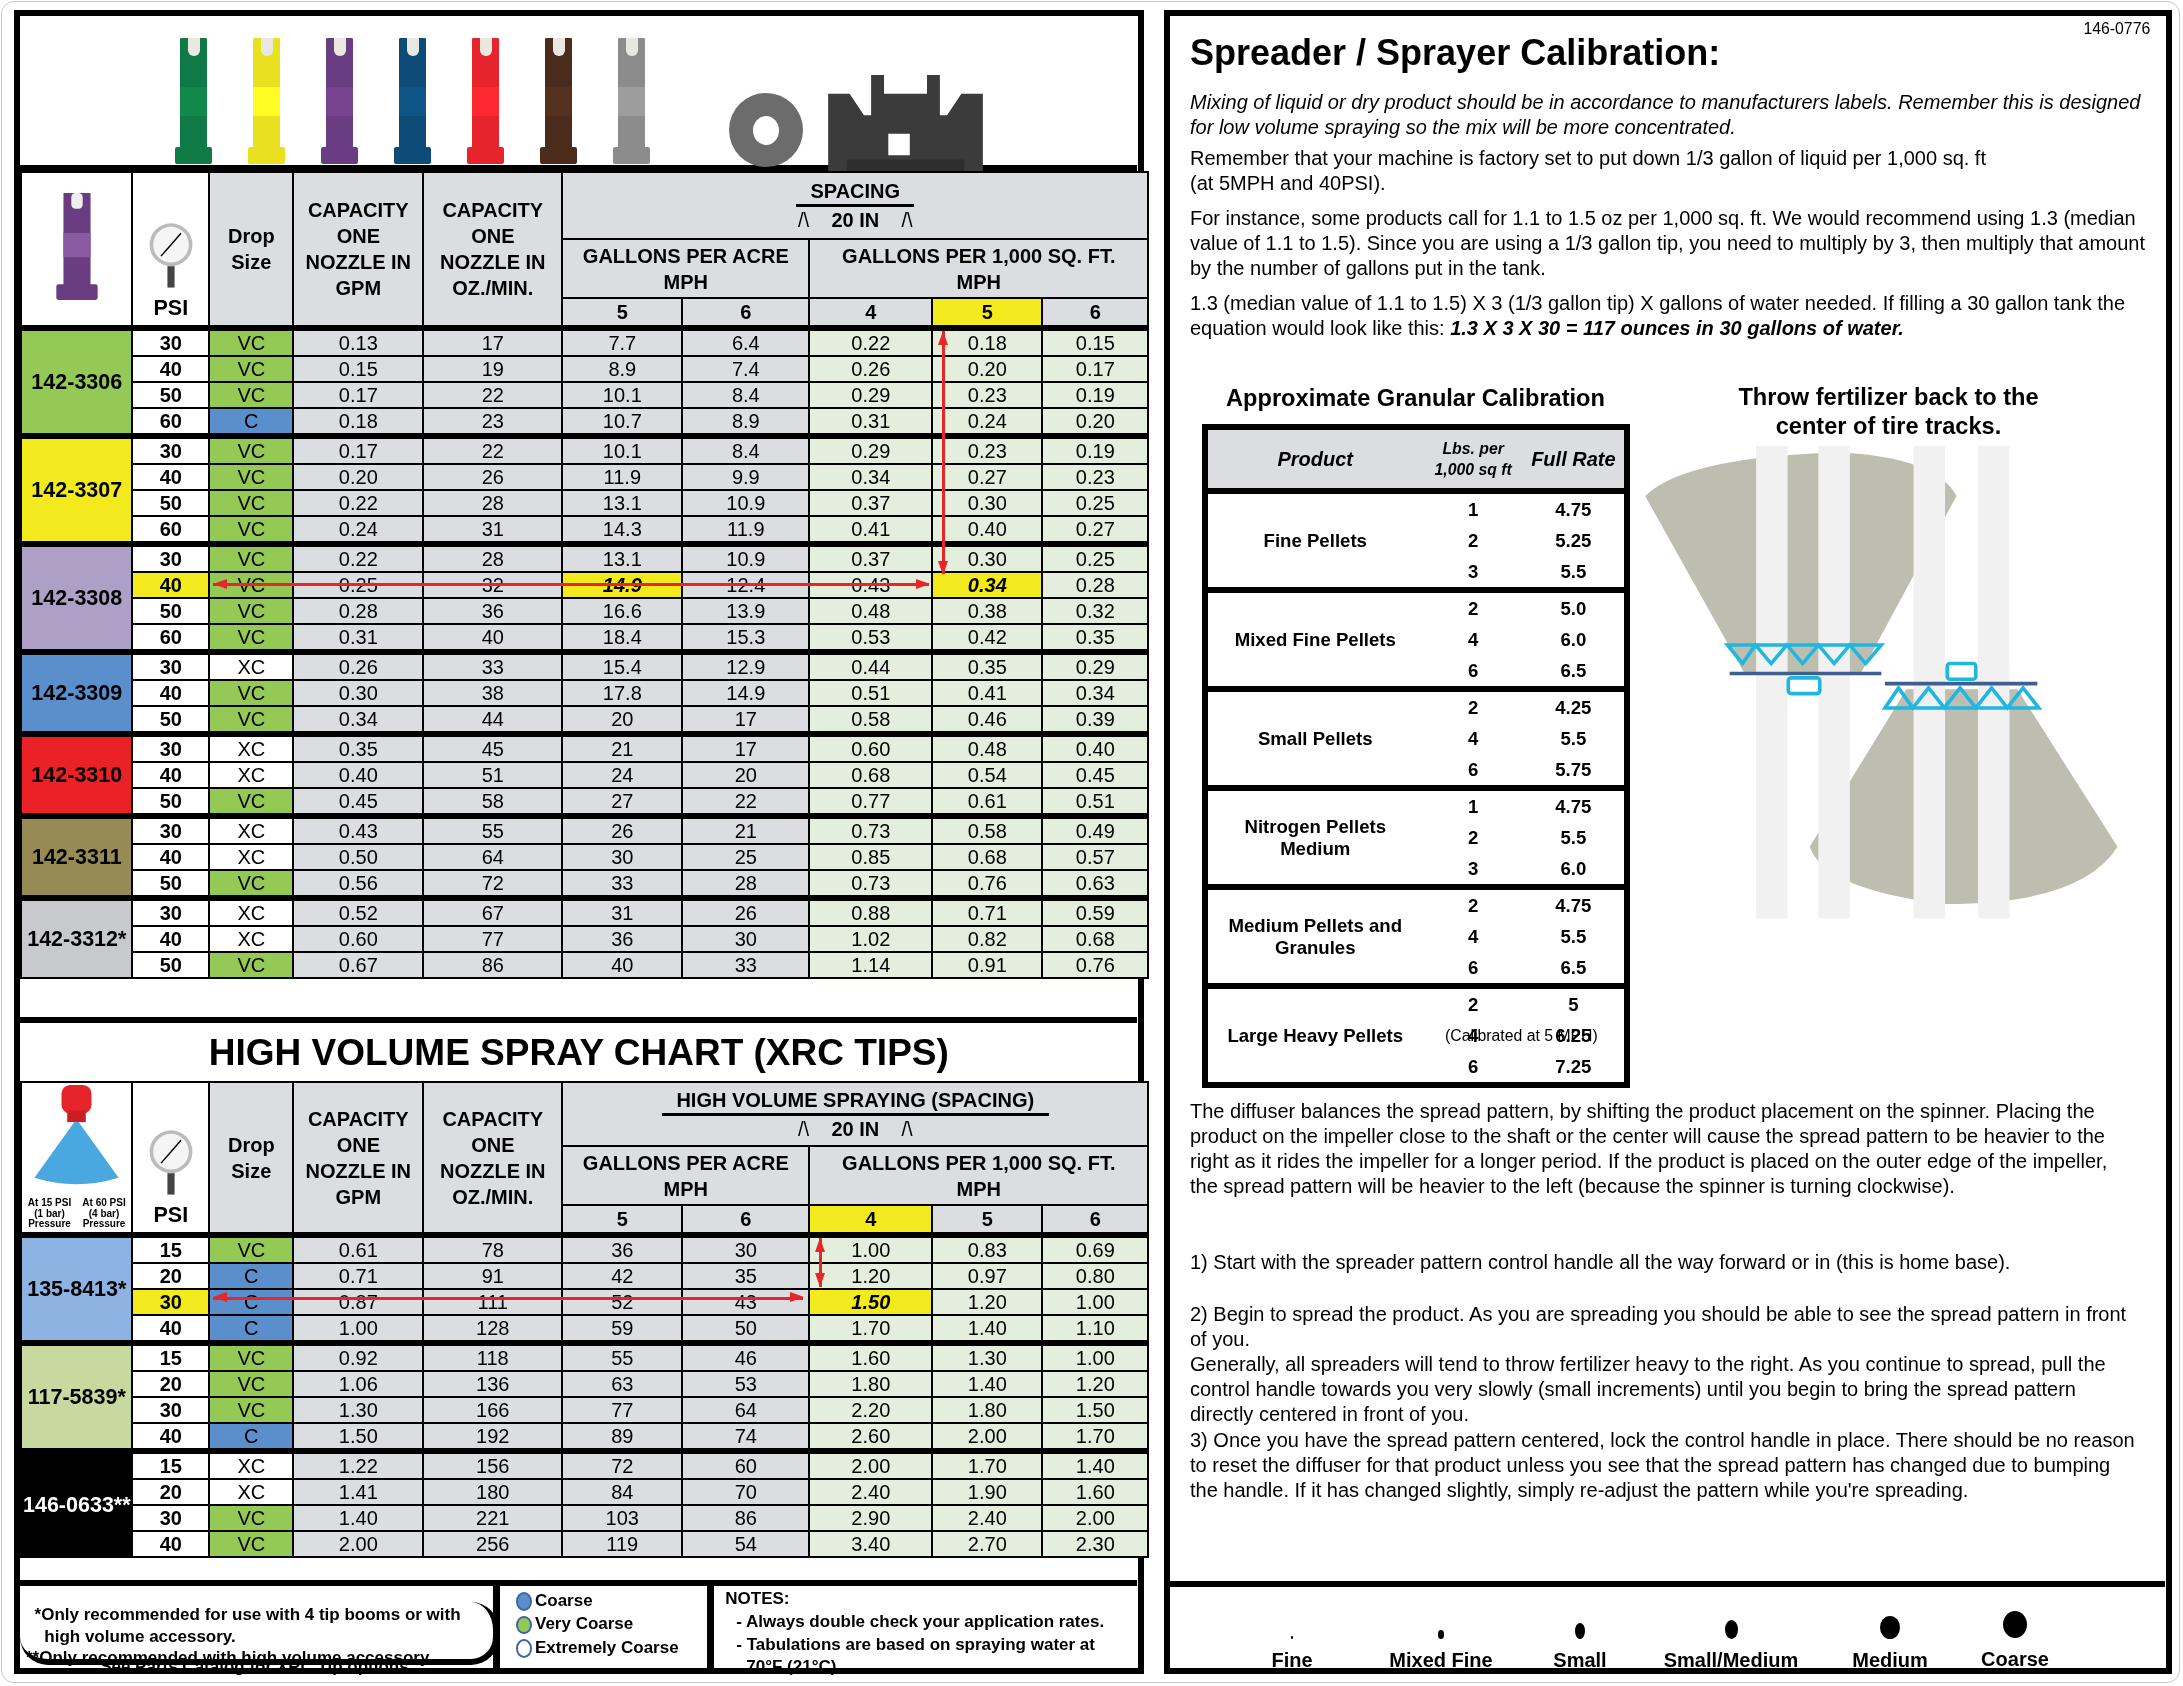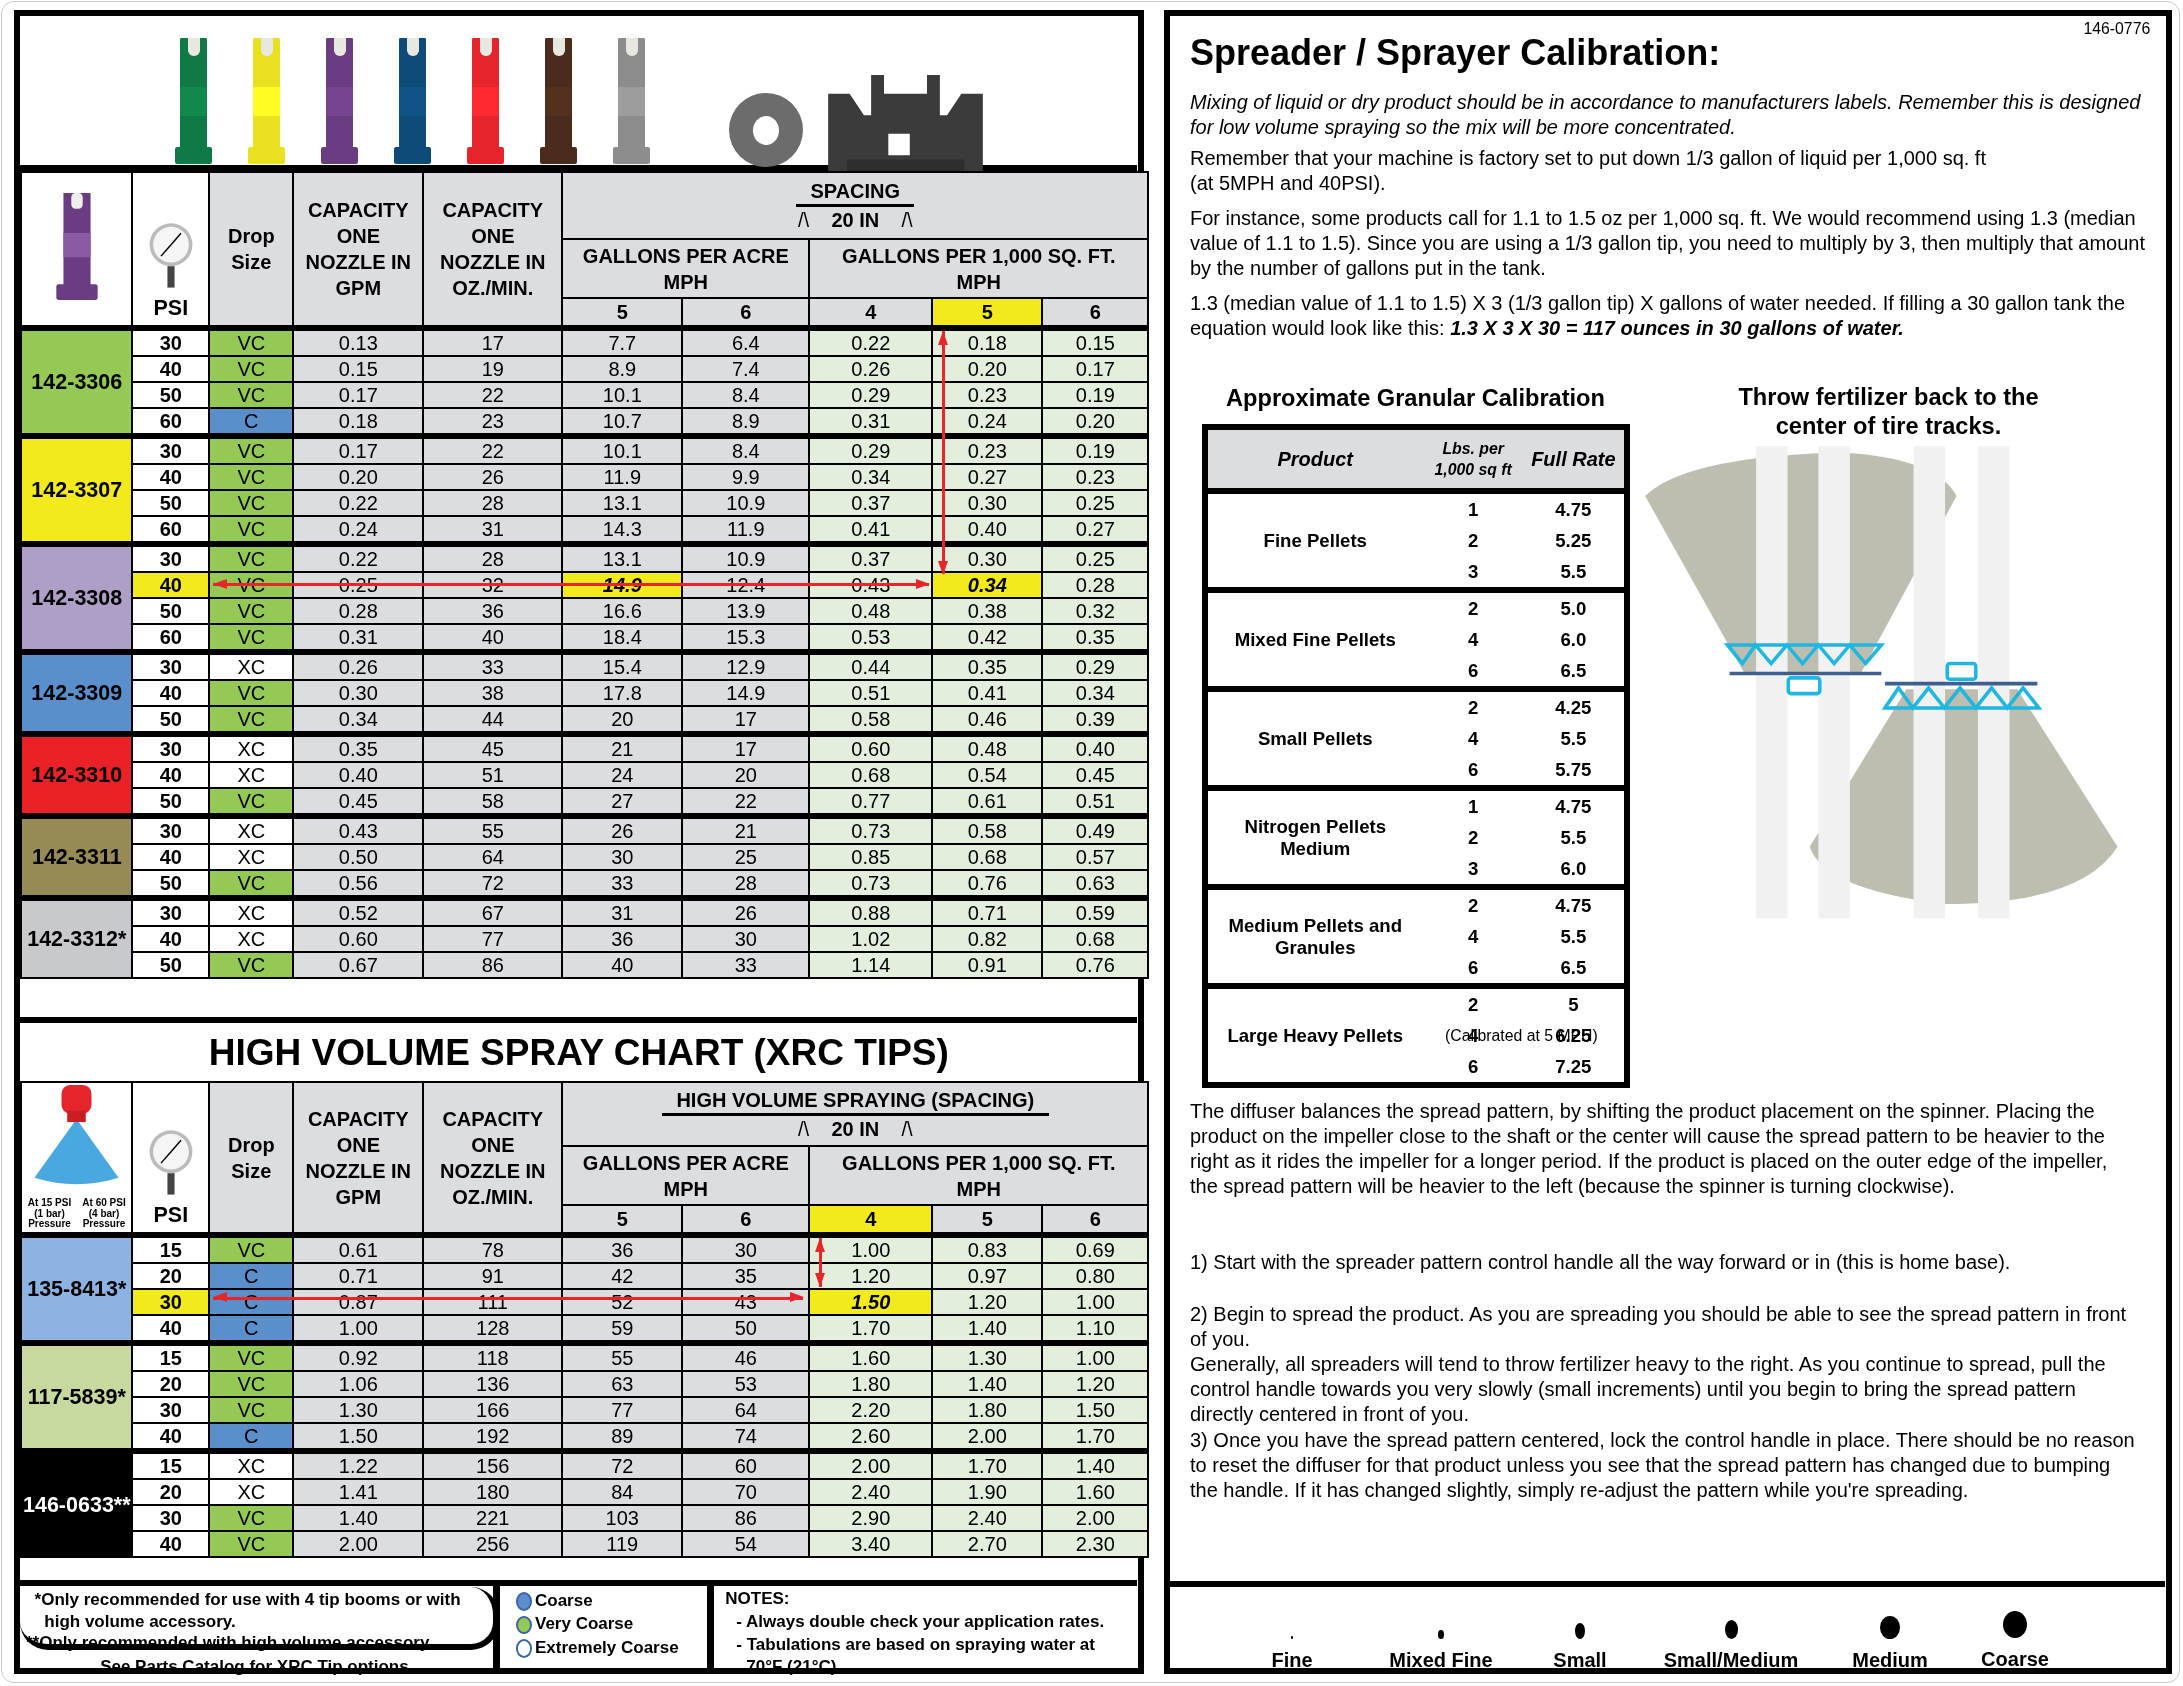--- a/index.html
+++ b/index.html
@@ -667,21 +667,21 @@
       <div class="arrowhead-d" style="left: 918px; top: 545px;"></div>
       <div class="arrow" style="left: 193px; top: 1281px; width: 590px; height: 2.9px;"></div>
       <div class="arrowhead-r" style="left: 770px; top: 1276px;"></div>
       <div class="arrowhead-l" style="left: 193px; top: 1276px;"></div>
       <div class="arrow" style="left: 799px; top: 1222px; width: 2.9px; height: 49px;"></div>
       <div class="arrowhead-u" style="left: 795px; top: 1222px;"></div>
       <div class="arrowhead-d" style="left: 795px; top: 1257px;"></div>
     </div>
 
   <div class="footer">
-    <div style="position:absolute;left:0;top:1px;width:473px;height:57px;border-right:6.4px solid #000;border-bottom:6.4px solid #000;border-radius:28px;">
+    <div style="position:absolute;left:0;top:16px;width:473px;height:57px;border-right:6.4px solid #000;border-bottom:6.4px solid #000;border-radius:28px;">
       <div class="fn" style="left:14.3px;top:1.4px;">*Only recommended for use with 4 tip booms or with</div>
       <div class="fn" style="left:24px;top:23px;">high volume accessory.</div>
       <div class="fn" style="left:5.7px;top:44px;">**Only recommended with high volume accessory.</div>
     </div>
     <div class="fn" style="left:0;top:69px;width:473px;text-align:center;">See Parts Catalog for XRC Tip options.</div>
     <div style="position:absolute;left:473px;top:0;width:6.4px;height:87px;background:#000;"></div>
     <div id="legend" style="position:absolute;left:496px;top:2.9px;width:186px;">
         <div class="fn" style="position: relative;"><span class="legend-dot" style="background:#5a8fcc"></span><span>Coarse</span></div>
         <div class="fn" style="position: relative;"><span class="legend-dot" style="background:#93c954"></span><span>Very Coarse</span></div>
         <div class="fn" style="position: relative;"><span class="legend-dot" style="background:#ffffff"></span><span>Extremely Coarse</span></div>

